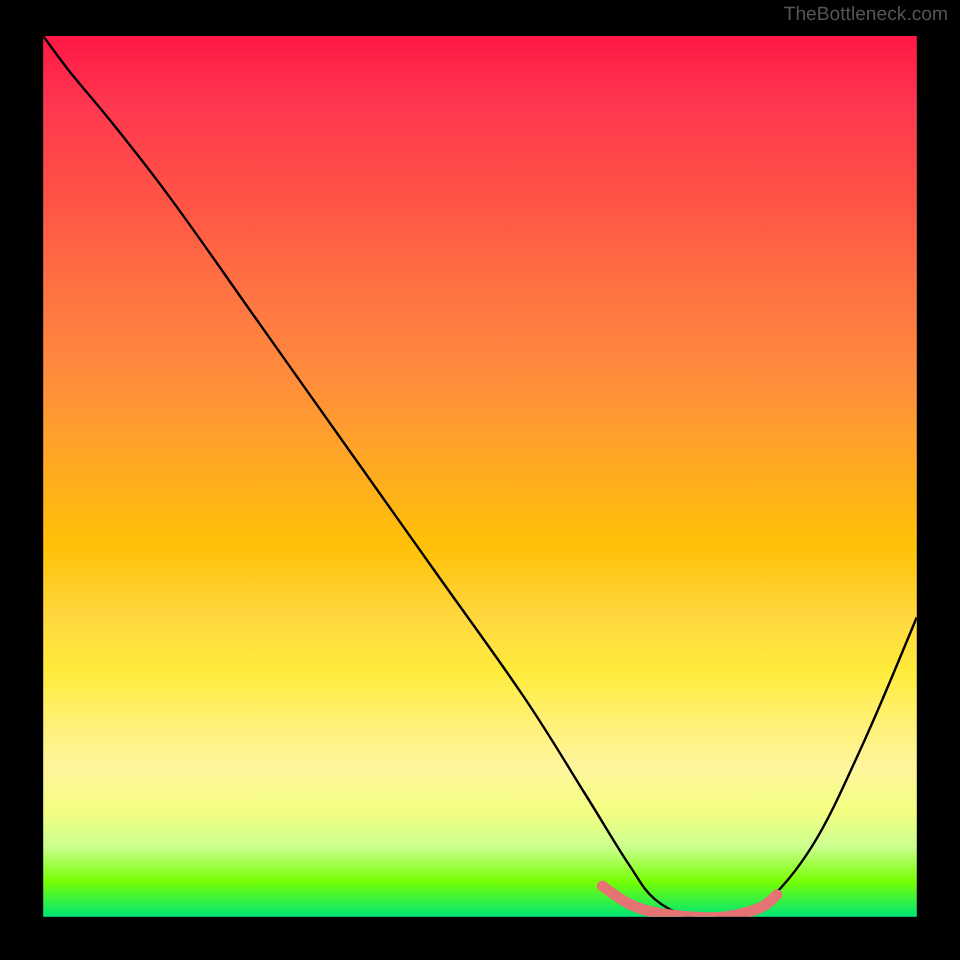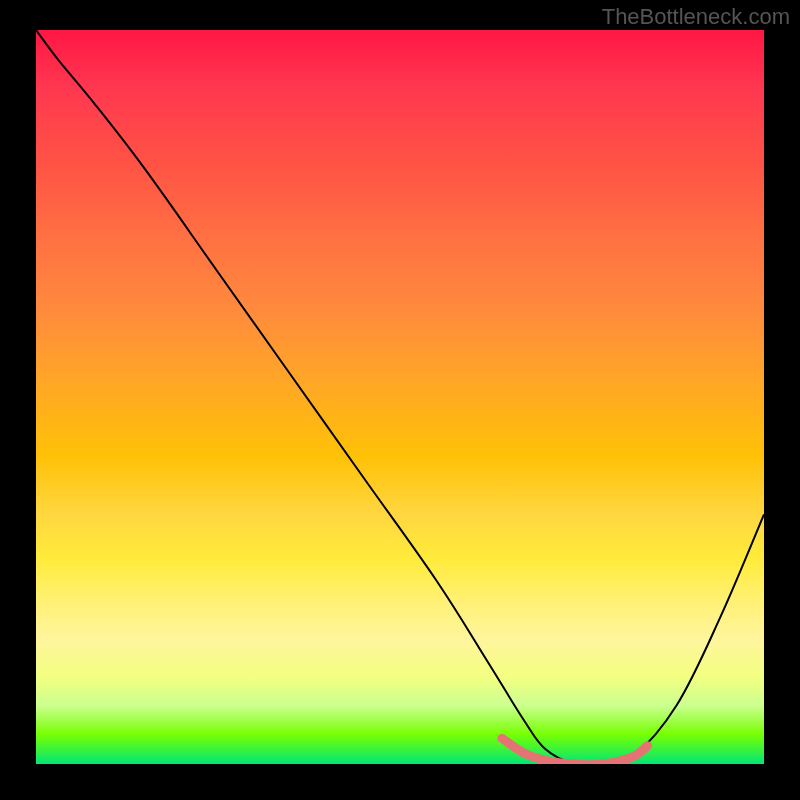--- a/index.html
+++ b/index.html
@@ -8,21 +8,21 @@
     height: 800px;
     background: #000;
     position: relative;
     font-family: Arial, sans-serif;
   }
   .watermark {
     position: absolute;
     top: 4px;
     right: 10px;
     color: #555;
-    font-size: 22px;
+    font-size: 16px;
     font-weight: 500;
     z-index: 10;
   }
   .chart-area {
     position: absolute;
     left: 36px;
     top: 30px;
     width: 728px;
     height: 734px;
   }

